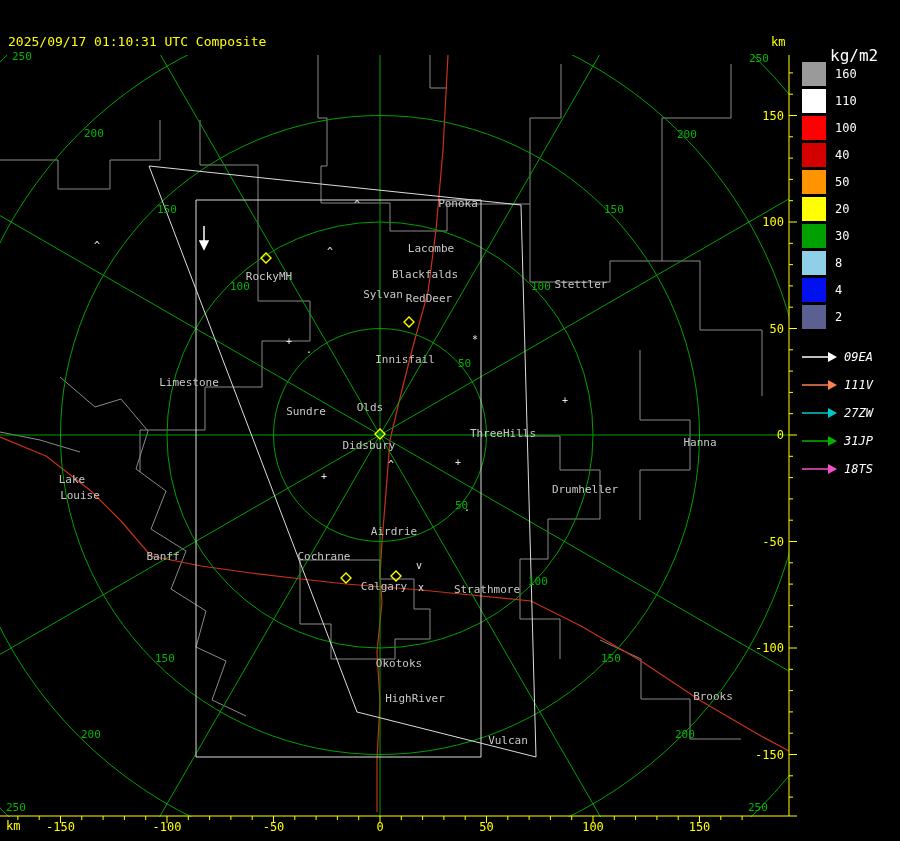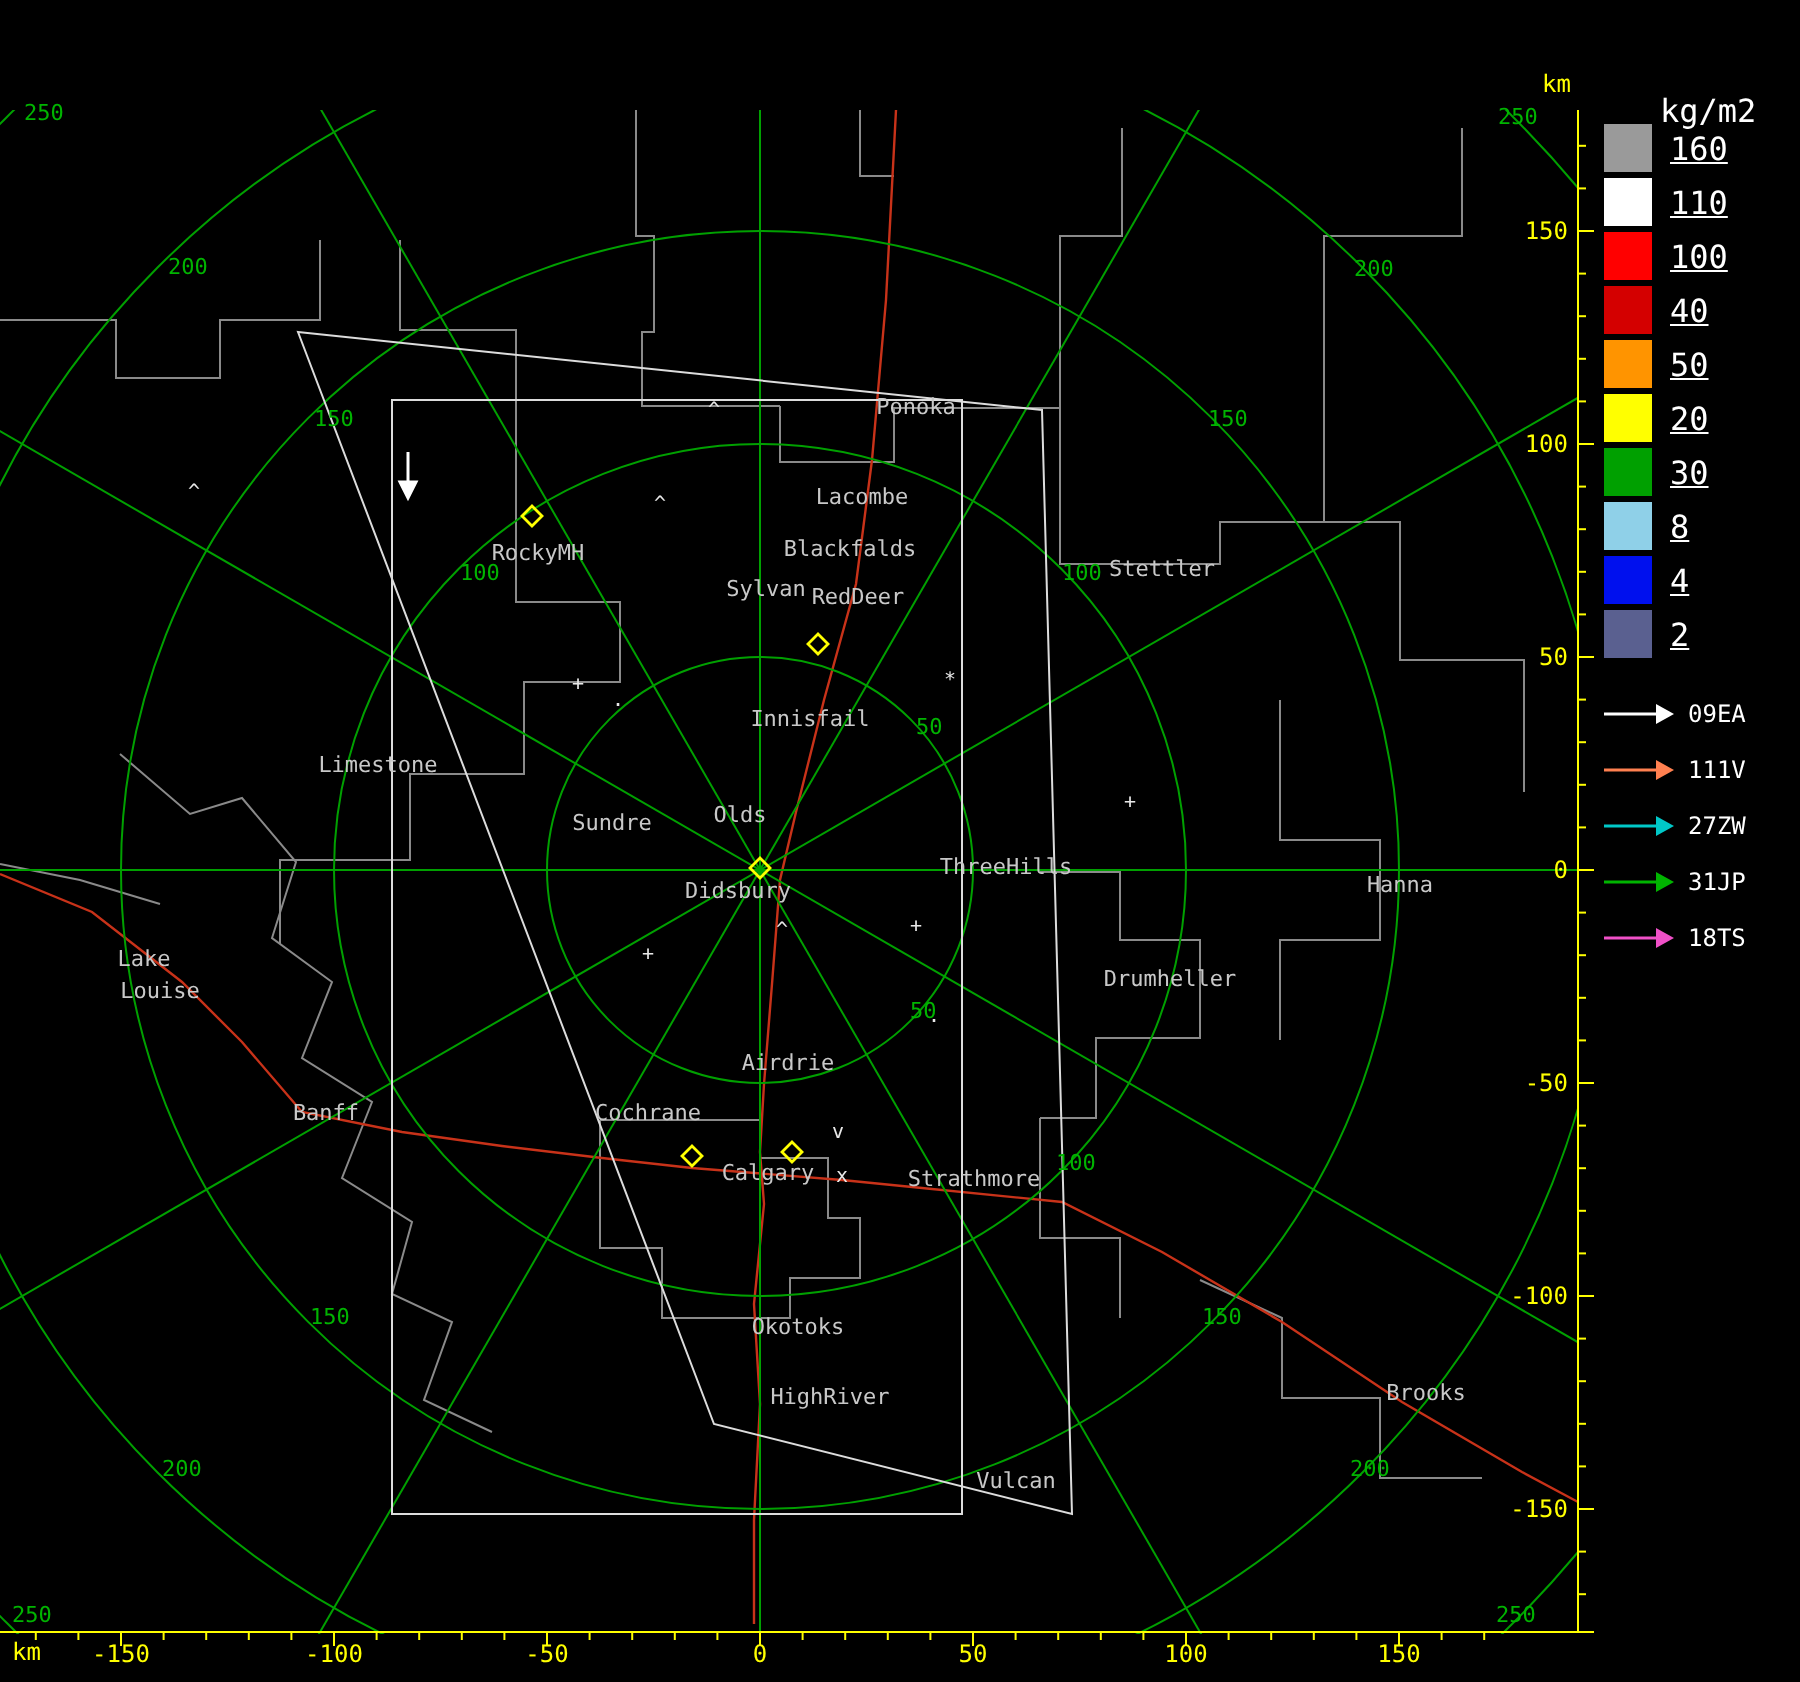--- a/index.html
+++ b/index.html
@@ -9,41 +9,42 @@
   .titlebar { position:absolute; top:0; left:0; width:100%; height:28px; line-height:27px;
               text-align:center; color:#fff; font-size:13px; border-bottom:1px solid #c8c8c8; }
   .timestamp { position:absolute; left:8px; top:34px; color:#ffff00; font-size:13px; }
   .unit-top-right { position:absolute; left:771px; top:35px; color:#ffff00; font-size:12px; }
   .unit-bottom-left { position:absolute; left:6px; top:819px; color:#ffff00; font-size:12px; }
   #map-svg { position:absolute; left:0; top:0; }
   .legend { position:absolute; left:802px; top:46px; width:96px; }
   .legend-units { color:#ffffff; font-size:16px; margin-left:28px; height:16px; }
   .scale-row { display:flex; align-items:center; height:24px; margin-bottom:3px; }
   .swatch { width:24px; height:24px; flex:0 0 24px; }
-  .scale-val { color:#ffffff; font-size:16px; margin-left:9px;text-decoration:underline; }
-  .tracks { margin-top:14px; }
+  .scale-val { color:#ffffff; font-size:12px; margin-left:9px; }
+  .tracks { margin-top:14px;font-style:italic; }
   .track-row { display:flex; align-items:center; height:28px; }
   .track-id { color:#ffffff; font-size:12px; margin-left:6px; }
   svg text { font-family:"DejaVu Sans Mono", monospace; }
   .city { fill:#c8c8c8; font-size:11px; text-anchor:middle; }
   .ringlabel { fill:#00b400; font-size:11px; }
   .cell { fill:#e8e8e8; font-size:10px; text-anchor:middle; }
   .axislabel { fill:#ffff00; font-size:12px; }
   .ring { stroke:#00a000; fill:none; stroke-width:1; }
   .boundary { stroke:#8a8a8a; fill:none; stroke-width:1; }
   .highway { stroke:#c83219; fill:none; stroke-width:1.2; }
   .outline { stroke:#dcdcdc; fill:none; stroke-width:1; }
   .site { stroke:#ffff00; fill:none; stroke-width:1.4; }
   .axis { stroke:#ffff00; stroke-width:1; }
   .storm-arrow { stroke:#ffffff; fill:#ffffff; stroke-width:1.5; }
 </style>
 </head>
 <body>
 
 <div class="screen">
+  <span class="timestamp">2025/09/17 01:10:31 UTC Composite</span>
   <span class="unit-top-right">km</span>
   <span class="unit-bottom-left">km</span>
 
   <svg id="map-svg" width="900" height="841">
     <defs>
       <clipPath id="plotclip">
           <rect x="0" y="55" width="789" height="762"></rect>
         </clipPath>
     </defs>
     <g id="gBound">

